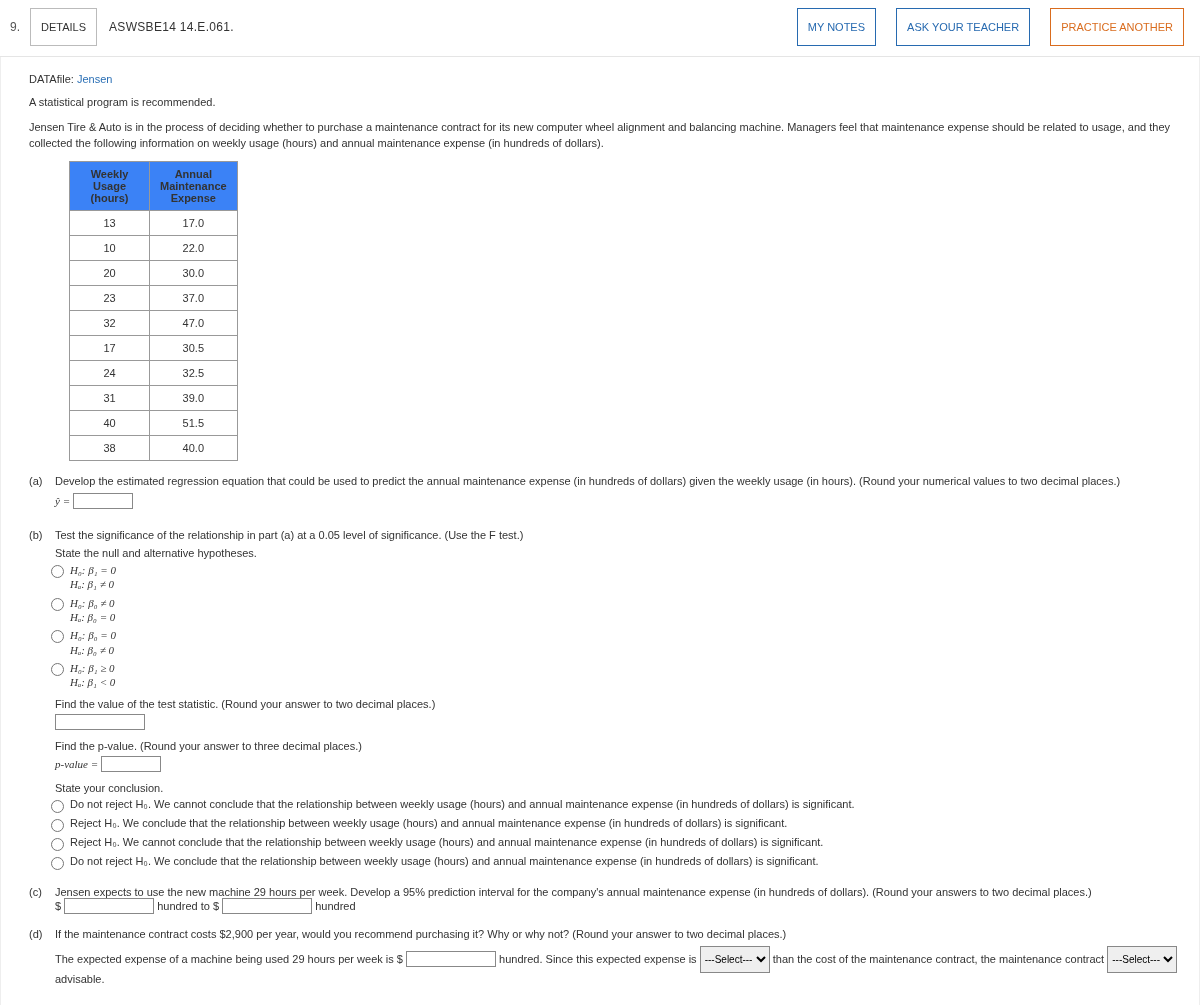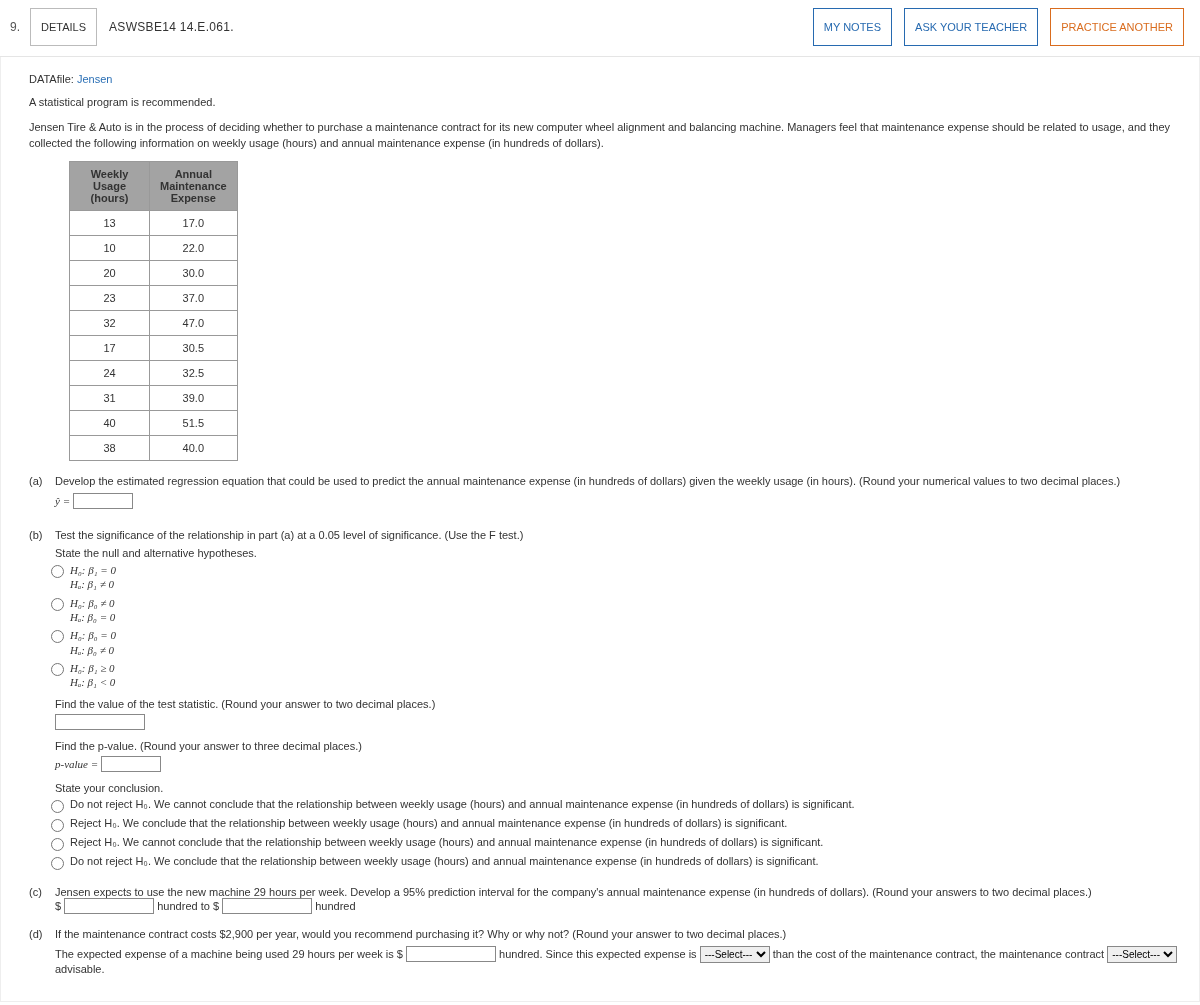--- a/index.html
+++ b/index.html
@@ -28,56 +28,56 @@
     padding: 12px 10px;
     font-size: 11px;
     color: #333;
     margin-right: 6px;
   }
   .btn-link {
     color: #276ab0;
     border-color: #276ab0;
   }
   .btn-orange { color: #d96c1e; border-color: #d96c1e; }
-  .top-right { margin-left: auto; display: flex; gap: 6px; }
+  .top-right { margin-left: auto; display: flex; gap: 14px; }
   .source { font-size: 12px; color: #333; margin-left: 6px; letter-spacing: .3px;}
   .content {
     padding: 10px 20px 20px 28px;
     border: 1px solid #eee;
     border-top: none;
   }
   .datafile { margin: 6px 0 10px 0; }
   .datafile a { color: #2a6fb5; text-decoration: none; }
   p.lead { margin: 6px 0 10px 0; line-height: 1.4; }
   table.data {
     border-collapse: collapse;
     margin: 6px 0 10px 40px;
   }
   table.data th, table.data td {
     border: 1px solid #999;
     padding: 6px 10px;
     text-align: center;
     font-size: 11px;
   }
-  table.data th { background: #a3a3a3; font-weight: 600; width:80px;}
+  table.data th { background: #3b82f6; font-weight: 600; width:80px;}
   .part { margin: 14px 0 6px 0; display: flex; }
   .part .ltr { width: 26px; flex: 0 0 26px; }
   .part .body { flex: 1; }
   .indent { margin-left: 26px; }
   .math { font-style: italic; font-family: 'Times New Roman', serif; }
   input.short {
     width: 60px; height: 16px; border: 1px solid #888; font-size: 11px;
   }
   input.med { width: 90px; height: 16px; border: 1px solid #888; font-size: 11px;}
   .radio-list { margin: 4px 0 4px 22px; }
   .radio-item { display: flex; align-items: flex-start; margin: 4px 0;}
   .radio-item input { margin: 2px 6px 0 0; }
   .hyp { line-height: 1.3; font-family:'Times New Roman',serif; font-style:italic;}
   select.sel {
-    font-size: 10px; height: 17px; border: 1px solid #888;
+    font-size: 10px; height: 27px; border: 1px solid #888;
   }
 </style>
 </head>
 <body>
 <div class="wrap">
 
 <div class="topbar">
   <span class="qnum">9.</span>
   <button class="btn-outline">DETAILS</button>
   <span class="source">ASWSBE14 14.E.061.</span>

